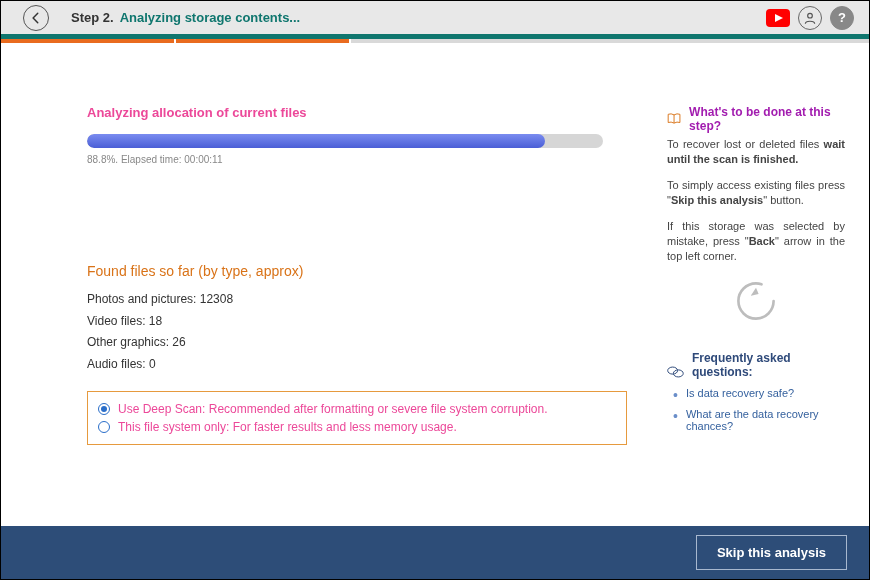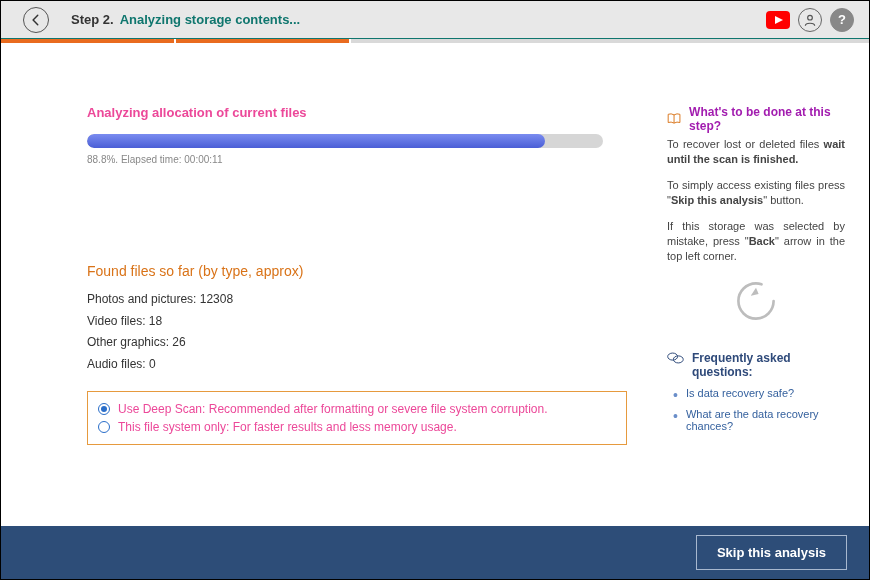--- a/index.html
+++ b/index.html
@@ -12,21 +12,21 @@
     overflow: hidden;
     border: 1px solid #000;
   }
   
   .header {
     height: 38px;
     background: #e8e8e8;
     display: flex;
     align-items: center;
     padding: 0 14px 0 22px;
-    border-bottom: 1px solid #0f766e;
+    border-bottom: 5px solid #0f766e;
   }
   .back-btn {
     width: 26px; height: 26px;
     border: 1.5px solid #555;
     border-radius: 50%;
     display: flex; align-items: center; justify-content: center;
     cursor: pointer;
     margin-right: 22px;
     background: #e8e8e8;
   }
@@ -74,21 +74,21 @@
     width:12px; height:12px; border:1px solid #2a6ec9; border-radius:50%;
     display:flex; align-items:center; justify-content:center; flex-shrink:0;
   }
   .radio-inner { width:6px; height:6px; background:#2a6ec9; border-radius:50%; }
   
   .help-heading { font-size:12px; font-weight:bold; color:#a21caf; display:flex; align-items:center; gap:8px; margin-bottom:4px;justify-content:space-between; }
   .help-text p { margin-bottom:10px; text-align:justify; line-height:1.4; color:#444; font-size:11px;}
   .help-text b { font-weight:bold; }
   .spinner { display:flex; justify-content:center; margin:14px 0 28px; }
   .spinner svg { width:44px; height:44px; }
-  .faq-heading { font-size:12px; font-weight:bold; color:#2f4a7a; display:flex; align-items:flex-start; gap:8px; margin-bottom:8px;}
+  .faq-heading { font-size:12px; font-weight:bold; color:#2f4a7a; display:flex; align-items:flex-end; gap:8px; margin-bottom:8px;}
   .faq-list { list-style:none; padding-left:6px; }
   .faq-list li { display:flex; align-items:flex-start; gap:8px; margin-bottom:5px; }
   .faq-list li::before { content:"•"; color:#6a8ec9; font-size:14px; }
   .faq-list a { color:#35619e; text-decoration:none; font-size:11px; cursor:pointer; }
   
   .footer {
     height: 53px;
     background: #2d4d78;
     display: flex;
     align-items: center;

